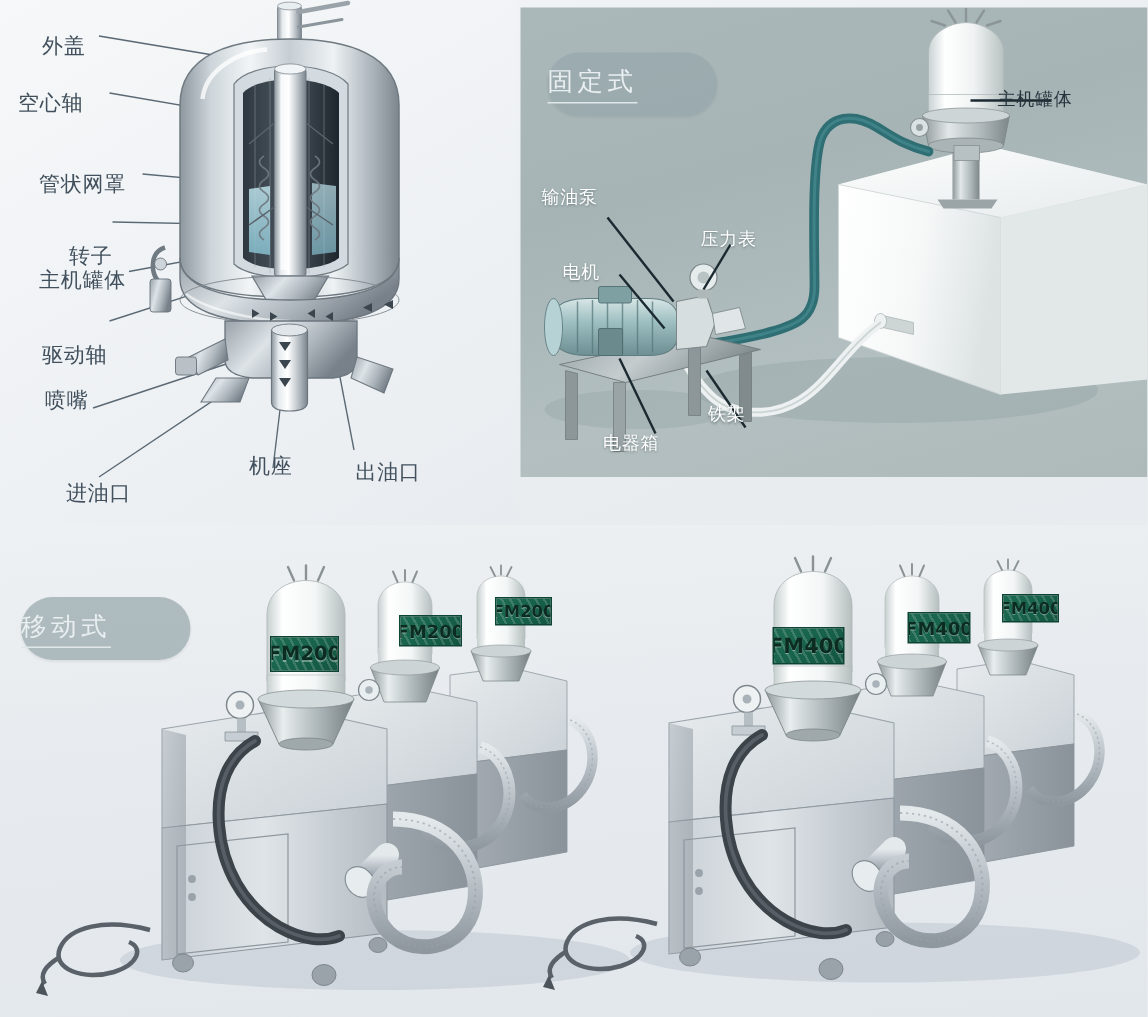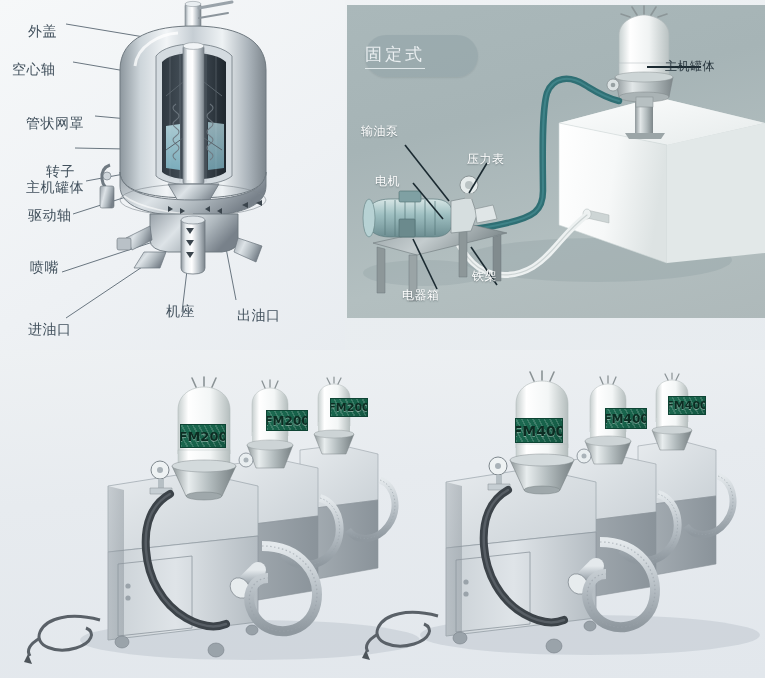--- a/index.html
+++ b/index.html
@@ -223,23 +223,23 @@
         <path d="M248,202 l-6,3 l6,3 z"></path>
           <path d="M262,200 l-6,3 l6,3 z"></path>
       </g>
     </svg>
 
     <div class="cut-label" style="left:28px;top:24px">外盖</div>
     <div class="cut-label" style="left:12px;top:62px">空心轴</div>
     <div class="cut-label" style="left:26px;top:116px">管状网罩</div>
     <div class="cut-label" style="left:46px;top:164px">转子</div>
     <div class="cut-label" style="left:26px;top:180px">主机罐体</div>
-    <div class="cut-label" style="left:28px;top:208px">驱动轴</div>
+    <div class="cut-label" style="left:28px;top:230px">驱动轴</div>
     <div class="cut-label" style="left:30px;top:260px">喷嘴</div>
-    <div class="cut-label" style="left:28px;top:322px">进油口</div>
+    <div class="cut-label" style="left:44px;top:322px">进油口</div>
     <div class="cut-label" style="left:166px;top:304px">机座</div>
     <div class="cut-label" style="left:237px;top:308px">出油口</div>
   </div>
 
   <div id="fixed-panel">
 
     <svg id="fixed-svg" viewBox="0 0 418 313">
       <defs>
         <linearGradient id="tankFace" x1="0" y1="0" x2="1" y2="0.2">
           <stop offset="0%" stop-color="#ffffff"></stop>
@@ -569,20 +569,23 @@
           <ellipse cx="460" cy="288" rx="7" ry="6" fill="#9aa3aa" stroke="#79828a" stroke-width=".6"></ellipse>
           <ellipse cx="554" cy="296" rx="8" ry="7" fill="#9aa3aa" stroke="#79828a" stroke-width=".6"></ellipse>
           <ellipse cx="590" cy="276" rx="6" ry="5" fill="#98a1a8" stroke="#79828a" stroke-width=".6"></ellipse>
           <path d="M438,266 C408,258 384,264 378,278 C372,292 394,300 414,294 C430,289 434,278 424,274" fill="none" stroke="#5a6168" stroke-width="3"></path>
           <path d="M378,284 C368,290 364,296 368,302" fill="none" stroke="#5a6168" stroke-width="3"></path>
           <path d="M366,300 L362,308 L370,310 Z" fill="#4d545a"></path>
         </g>
       </g>
     </svg>
 
+    <div class="pill" id="pill-mobile">
+      <span>移动式</span>
+    </div>
   </div>
 
   <div class="fm-tag" style="left:180px;top:424px;width:46px;height:24px;font-size:13px">
     <b>FM200</b>
   </div>
   <div class="fm-tag" style="left:266px;top:410px;width:42px;height:21px;font-size:12px">
     <b>FM200</b>
   </div>
   <div class="fm-tag" style="left:330px;top:398px;width:38px;height:19px;font-size:11px">
     <b>FM200</b>

